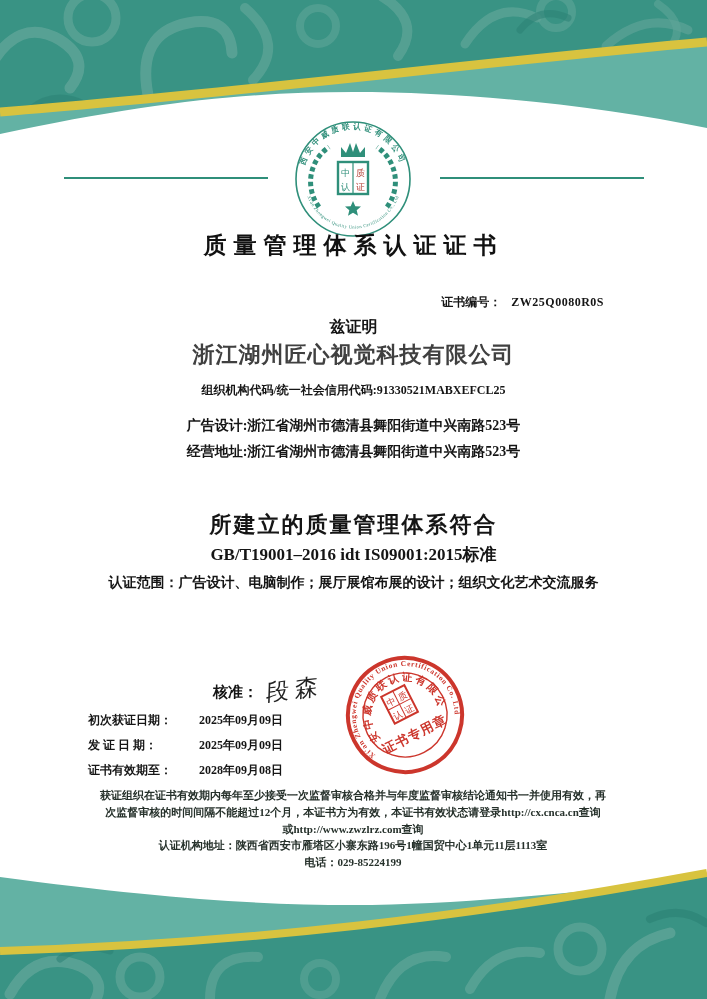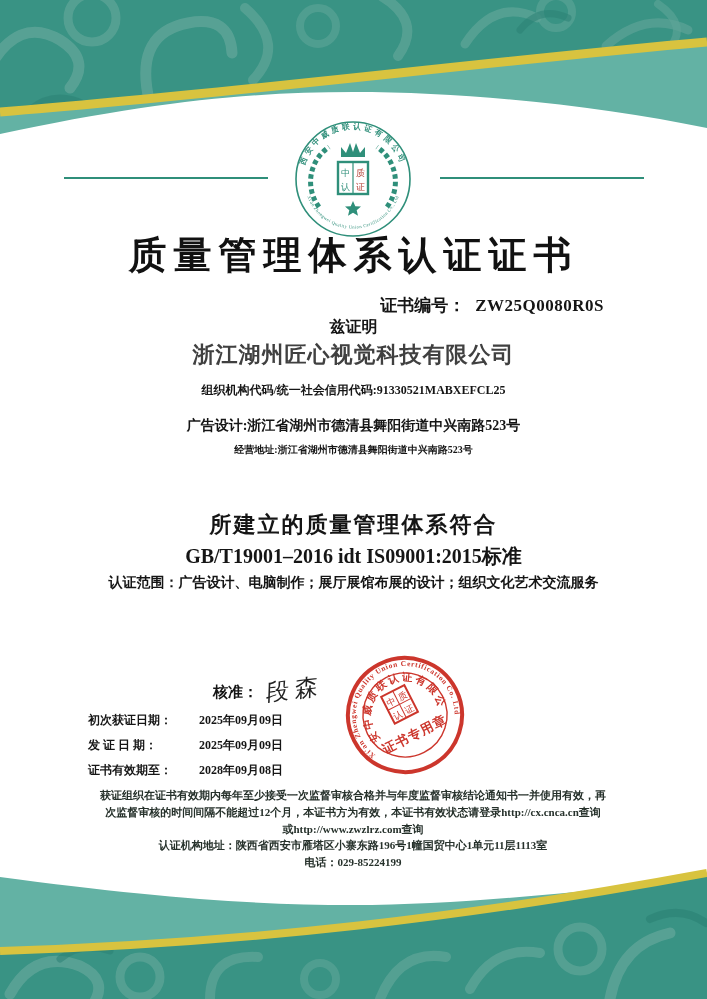--- a/index.html
+++ b/index.html
@@ -8,30 +8,30 @@
     font-family:"Liberation Serif","DejaVu Serif",serif;color:#151515;
   }
   .band{position:absolute;left:0;display:block;}
   .band-top{top:0;}
   .band-bottom{bottom:0;}
   .logo-svg{position:absolute;left:292px;top:118px;width:122px;height:122px;}
   .rule{position:absolute;top:177px;height:2px;background:#2f8f7a;}
   .rule-left{left:64px;width:204px;}
   .rule-right{left:440px;width:204px;}
   .ctext{position:absolute;left:0;right:0;text-align:center;font-weight:700;}
-  .title{top:230px;font-size:38px;letter-spacing:7px;color:#111;}
-  .certno{position:absolute;top:294px;left:0;width:604px;text-align:right;font-size:17px;font-weight:700;}
+  .title{top:230px;font-size:23px;letter-spacing:7px;color:#111;}
+  .certno{position:absolute;top:294px;left:0;width:604px;text-align:right;font-size:12px;font-weight:700;}
   .certno .num{margin-left:10px;letter-spacing:.5px;}
   .attest{top:317px;font-size:16px;}
   .company{top:340px;font-size:22px;letter-spacing:1px;color:#404040;}
   .code{top:382px;font-size:12px;}
   .addr1{top:417px;font-size:14px;}
-  .addr2{top:443px;font-size:10px;font-family:Liberation Serif, serif;}
+  .addr2{top:443px;font-size:14px;font-family:Liberation Serif, serif;}
   .sys1{top:510px;font-size:22px;letter-spacing:2px;}
-  .sys2{top:543px;font-size:20px;}
+  .sys2{top:543px;font-size:17px;}
   .scope{top:574px;font-size:14px;}
   .approve{position:absolute;top:674px;left:213px;font-size:15px;font-weight:700;}
   .sig{display:inline-block;font-size:23px;font-weight:400;margin-left:8px;
        transform:rotate(-7deg) skewX(-9deg);letter-spacing:6px;color:#222;}
   .dates{position:absolute;top:708px;left:88px;font-size:12px;font-weight:700;line-height:25px;}
   .dates .lbl{display:inline-block;min-width:108px;}
   .seal-svg{position:absolute;left:340px;top:650px;width:130px;height:130px;opacity:.93;}
   .footer{position:absolute;top:787px;left:53px;width:600px;text-align:center;
           font-size:11px;font-weight:700;line-height:16.8px;color:#26312b;}
 </style>

